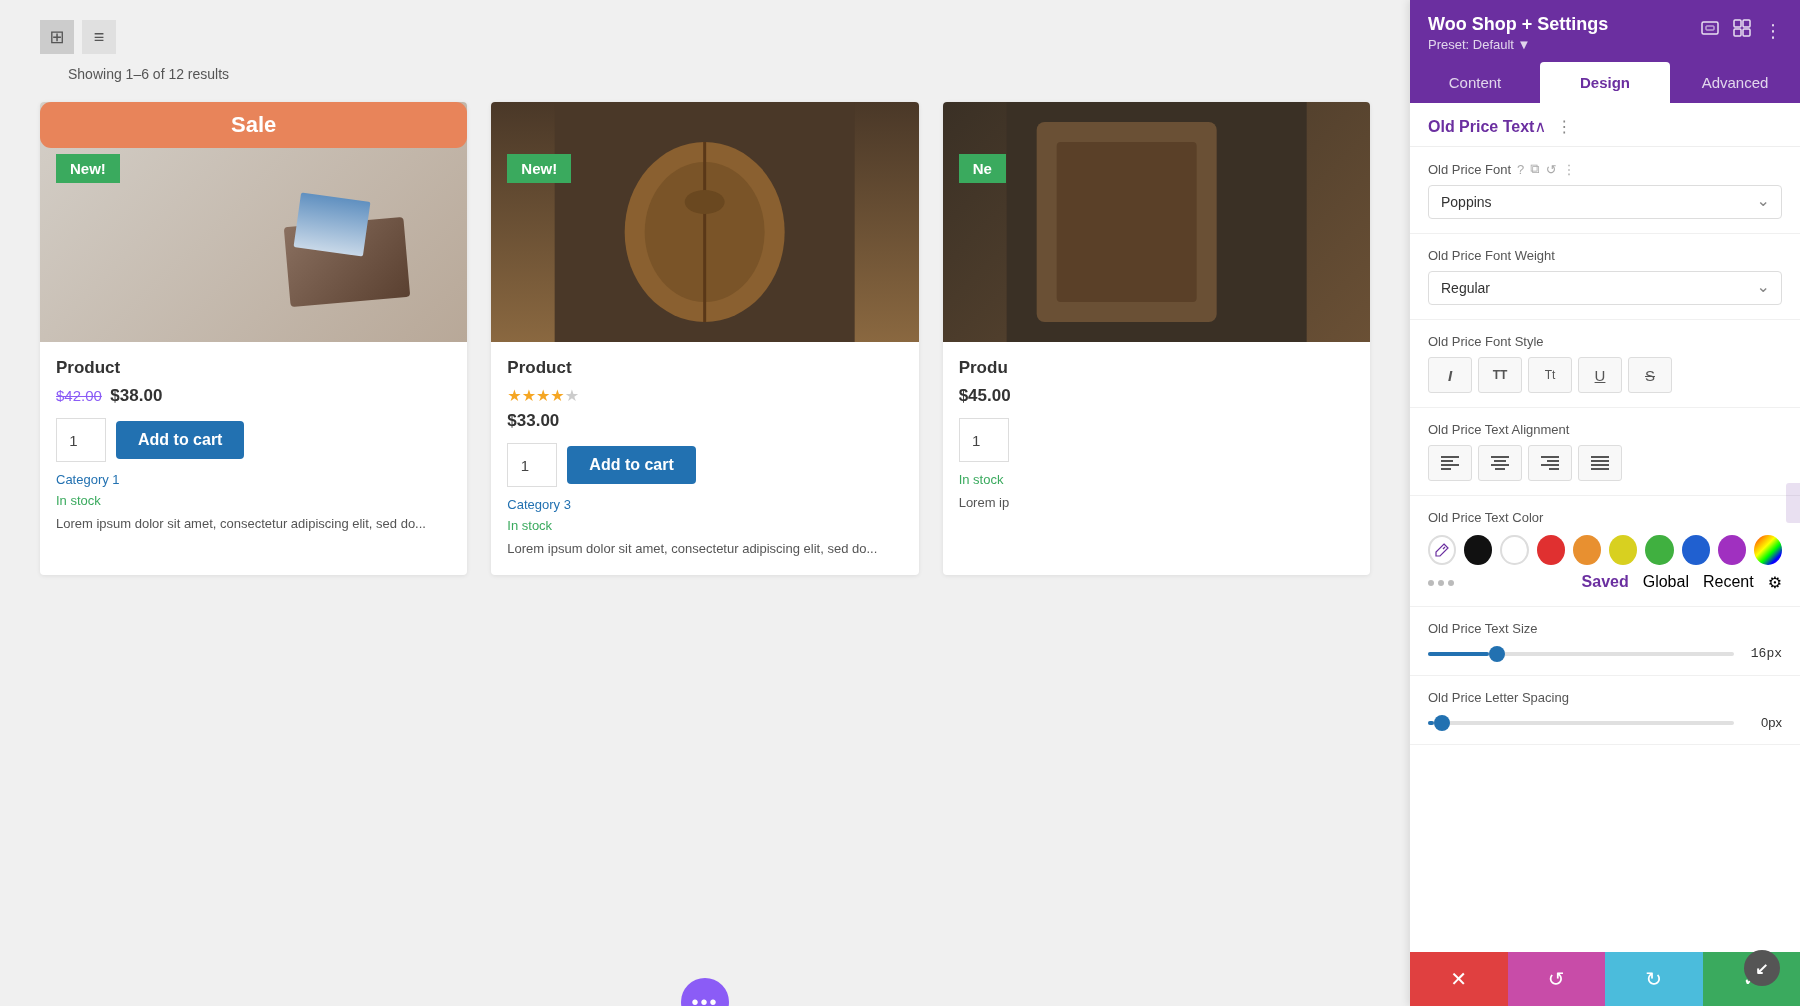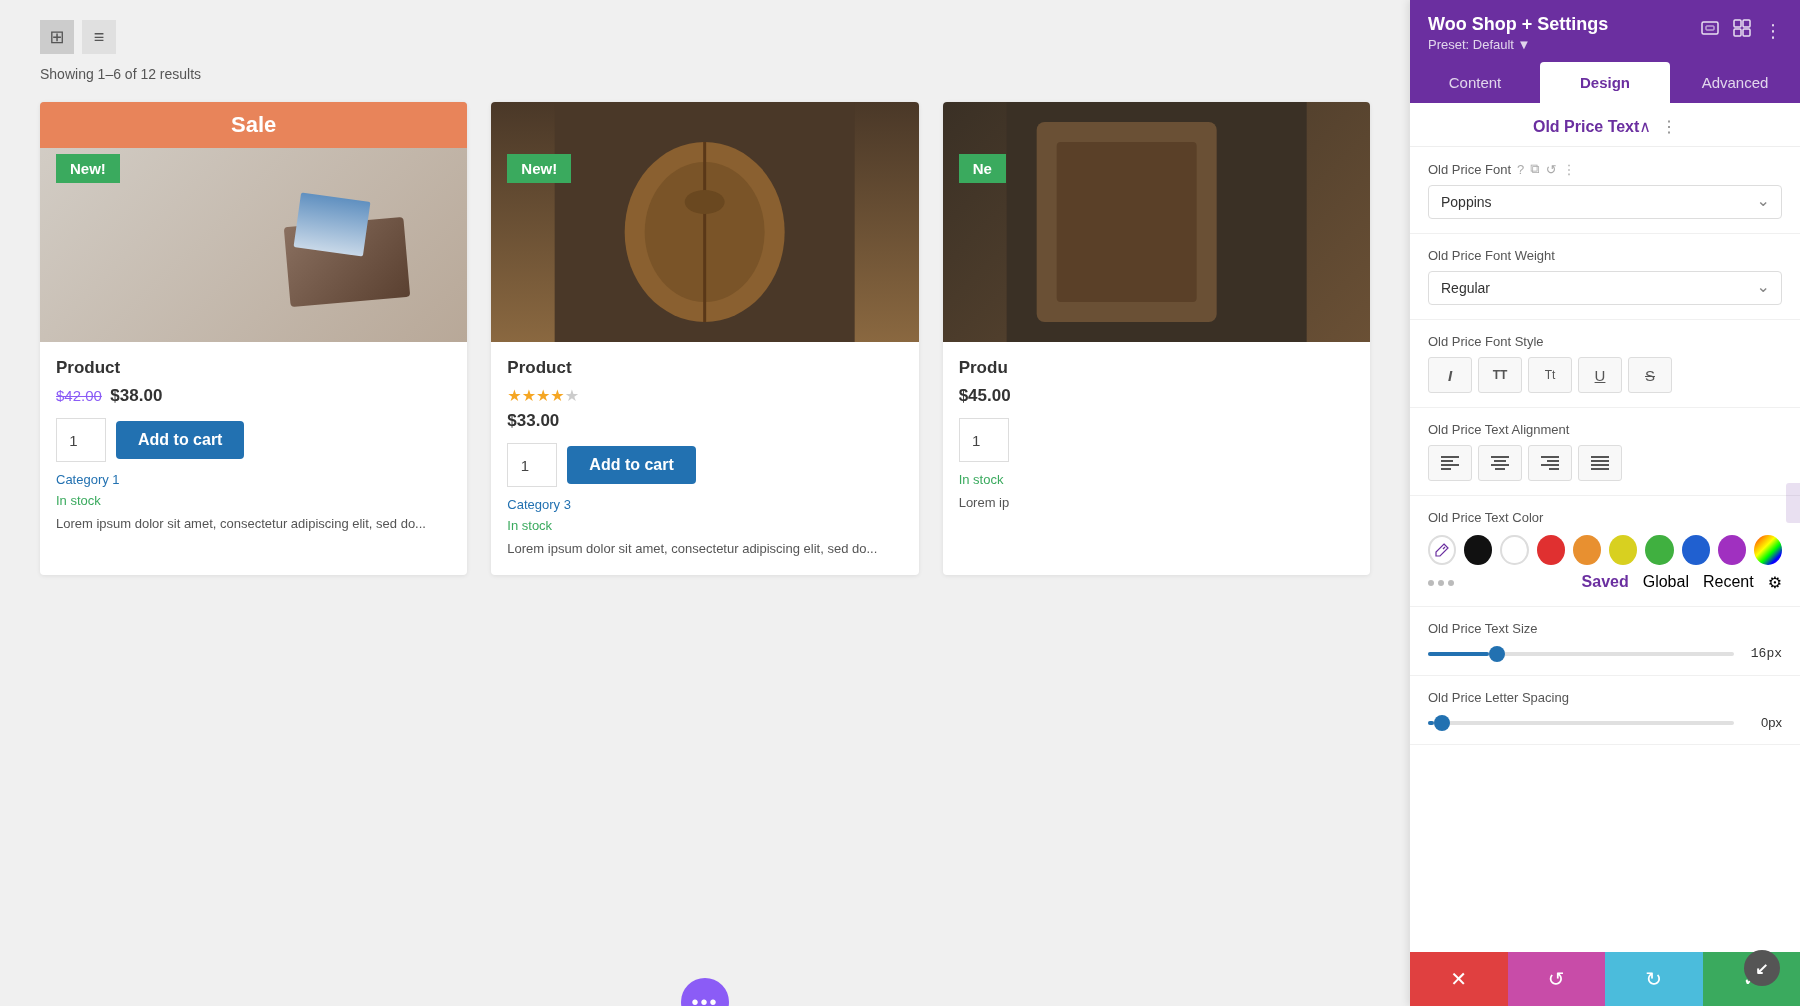--- a/index.html
+++ b/index.html
@@ -29,20 +29,21 @@
       justify-content: center;
       font-size: 18px;
       color: #555;
     }
     .view-btn.active { background: #ccc; }
 
     .results-text {
       font-size: 14px;
       color: #555;
       margin-bottom: 20px;
+      margin-left: 28px;
     }
 
     .products-grid {
       display: grid;
       grid-template-columns: repeat(3, 1fr);
       gap: 24px;
     }
 
     .product-card {
       background: #fff;
@@ -63,20 +64,21 @@
     .sale-banner {
       position: absolute;
       top: 0; left: 0; right: 0;
       background: #e8845a;
       color: #fff;
       text-align: center;
       font-size: 22px;
       font-weight: 600;
       padding: 10px 0;
       z-index: 2;
+      border-radius: 11px;
     }
 
     .new-badge {
       position: absolute;
       top: 52px;
       left: 16px;
       background: #3aaa5e;
       color: #fff;
       padding: 6px 14px;
       border-radius: 0;
@@ -295,21 +297,21 @@
 
     .panel-body {
       flex: 1;
       overflow-y: auto;
       padding: 0;
     }
 
     .section-header {
       display: flex;
       align-items: center;
-      justify-content: center;
+      justify-content: flex-start;
       padding: 14px 18px 10px;
       border-bottom: 1px solid #eee;
     }
     .section-title {
       font-size: 16px;
       font-weight: 600;
       color: #6b2fa0;
     }
     .section-header-icons {
       display: flex;

